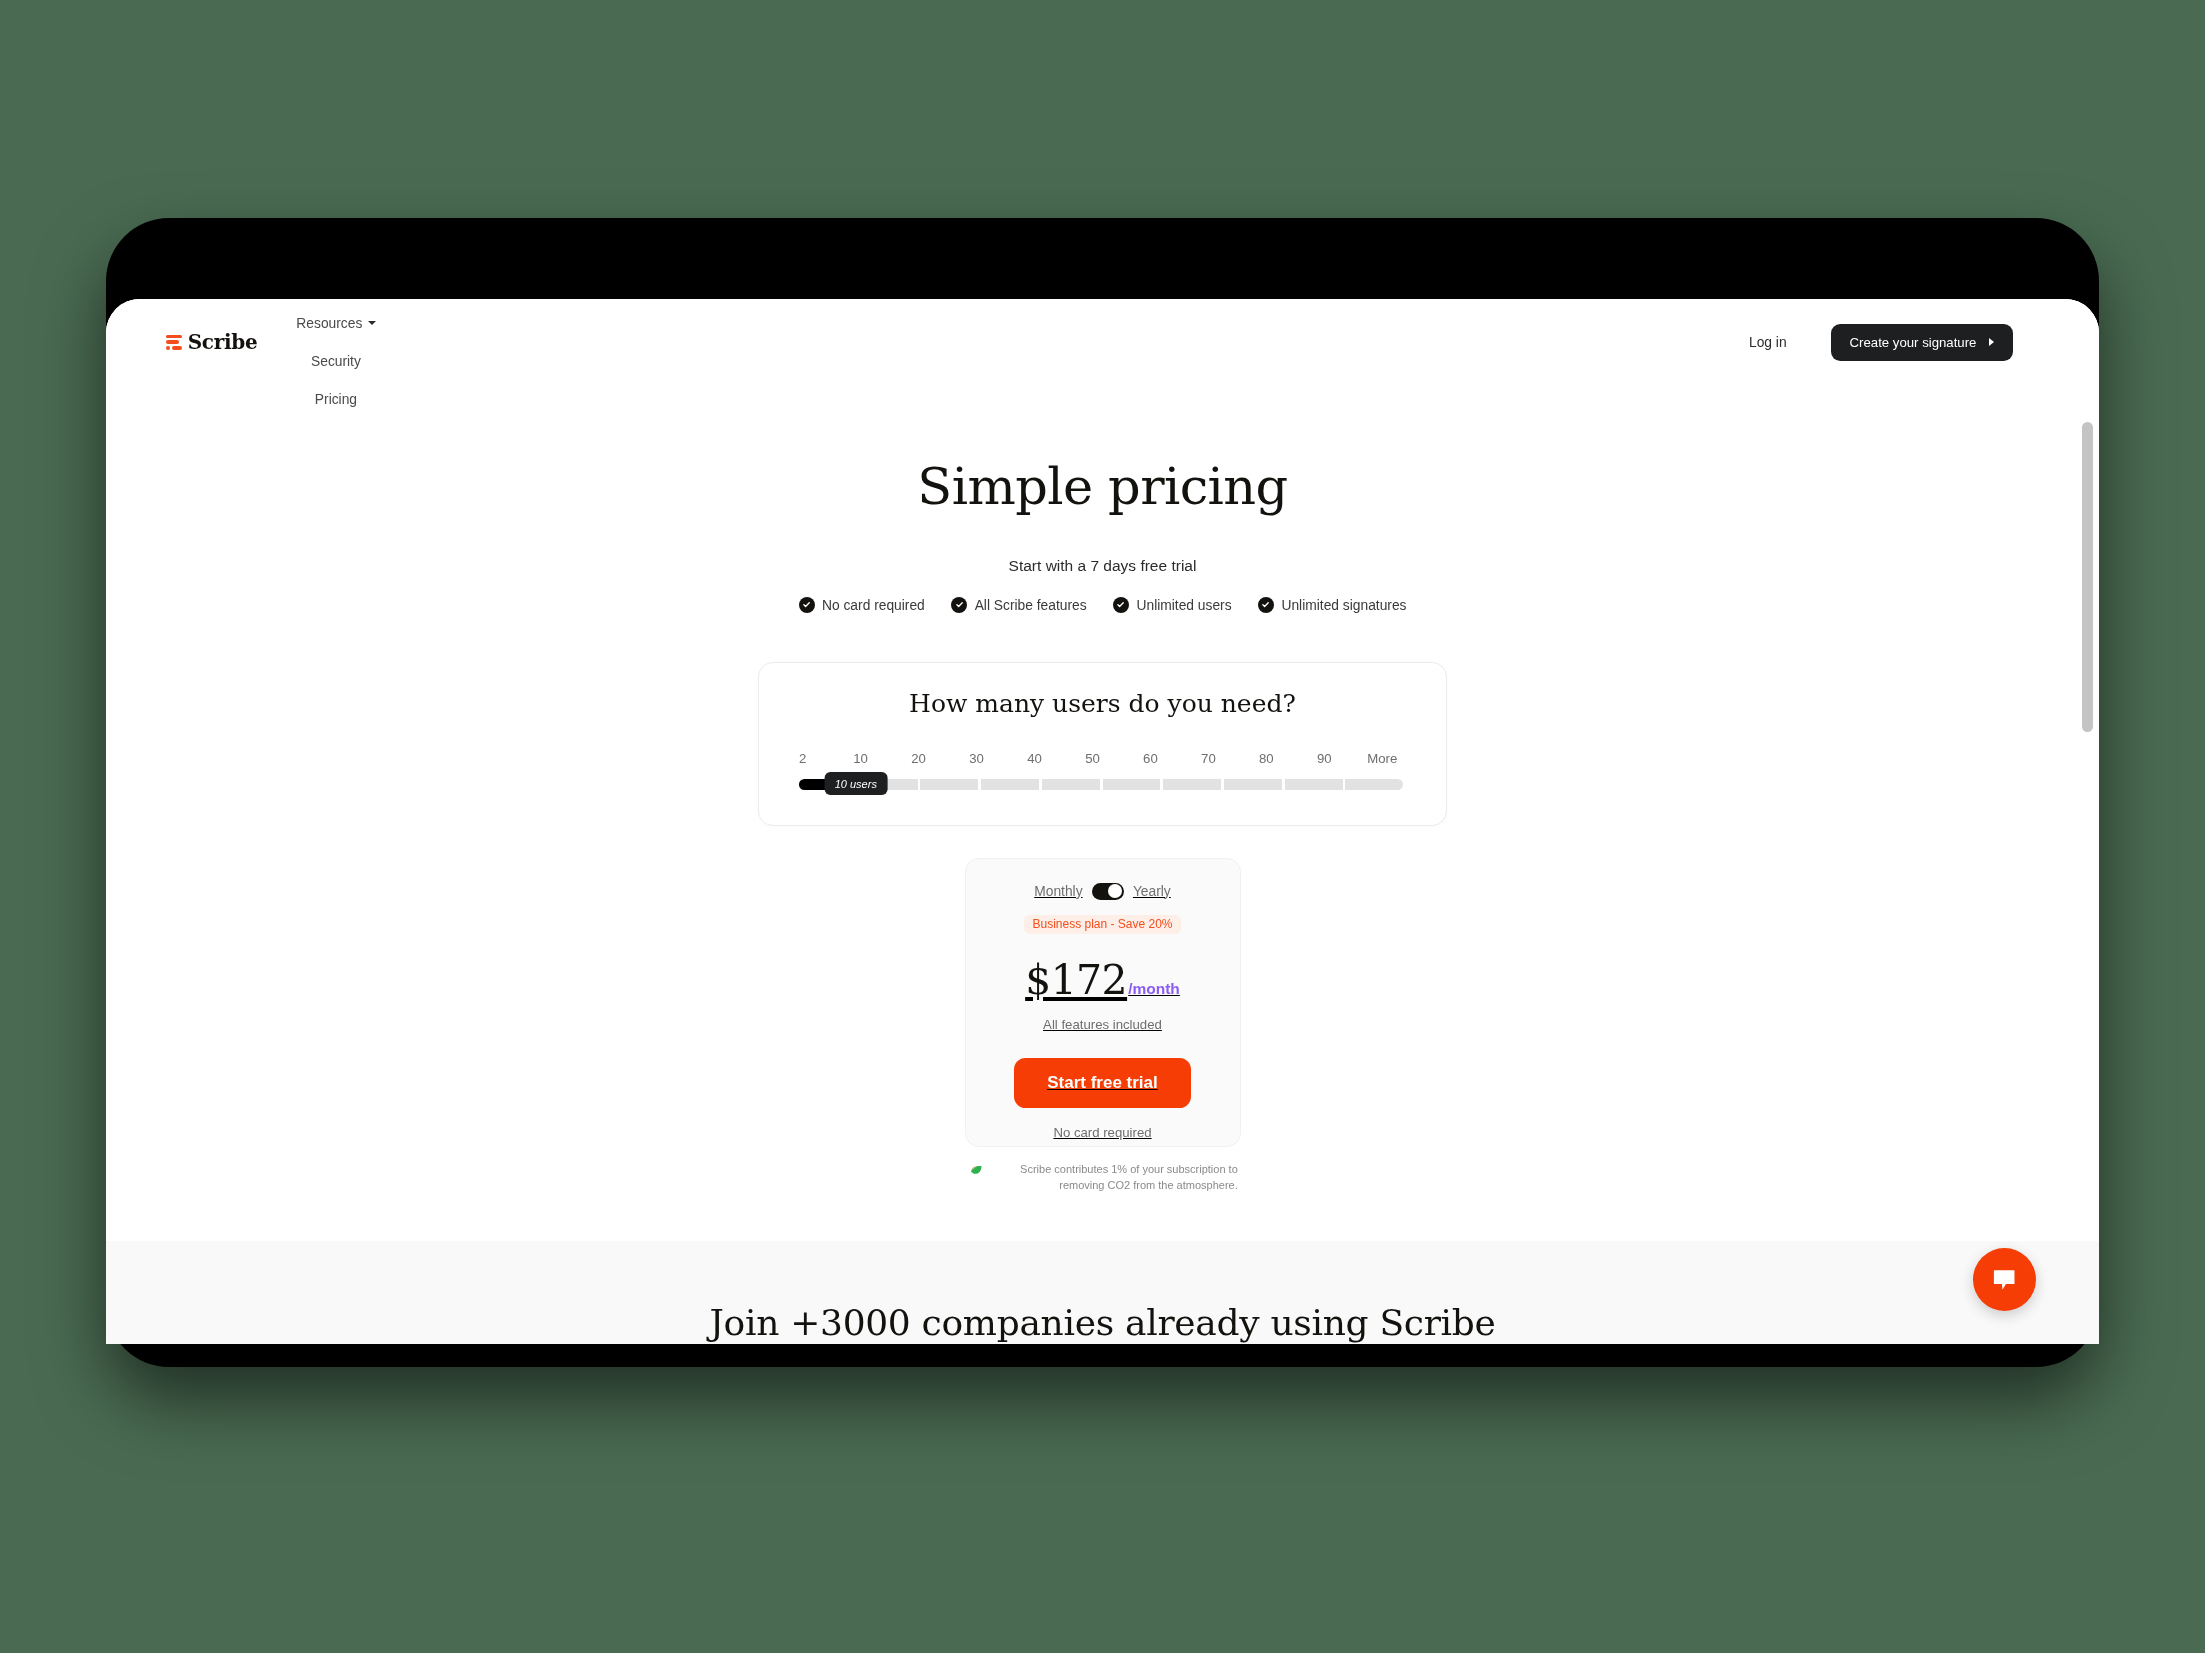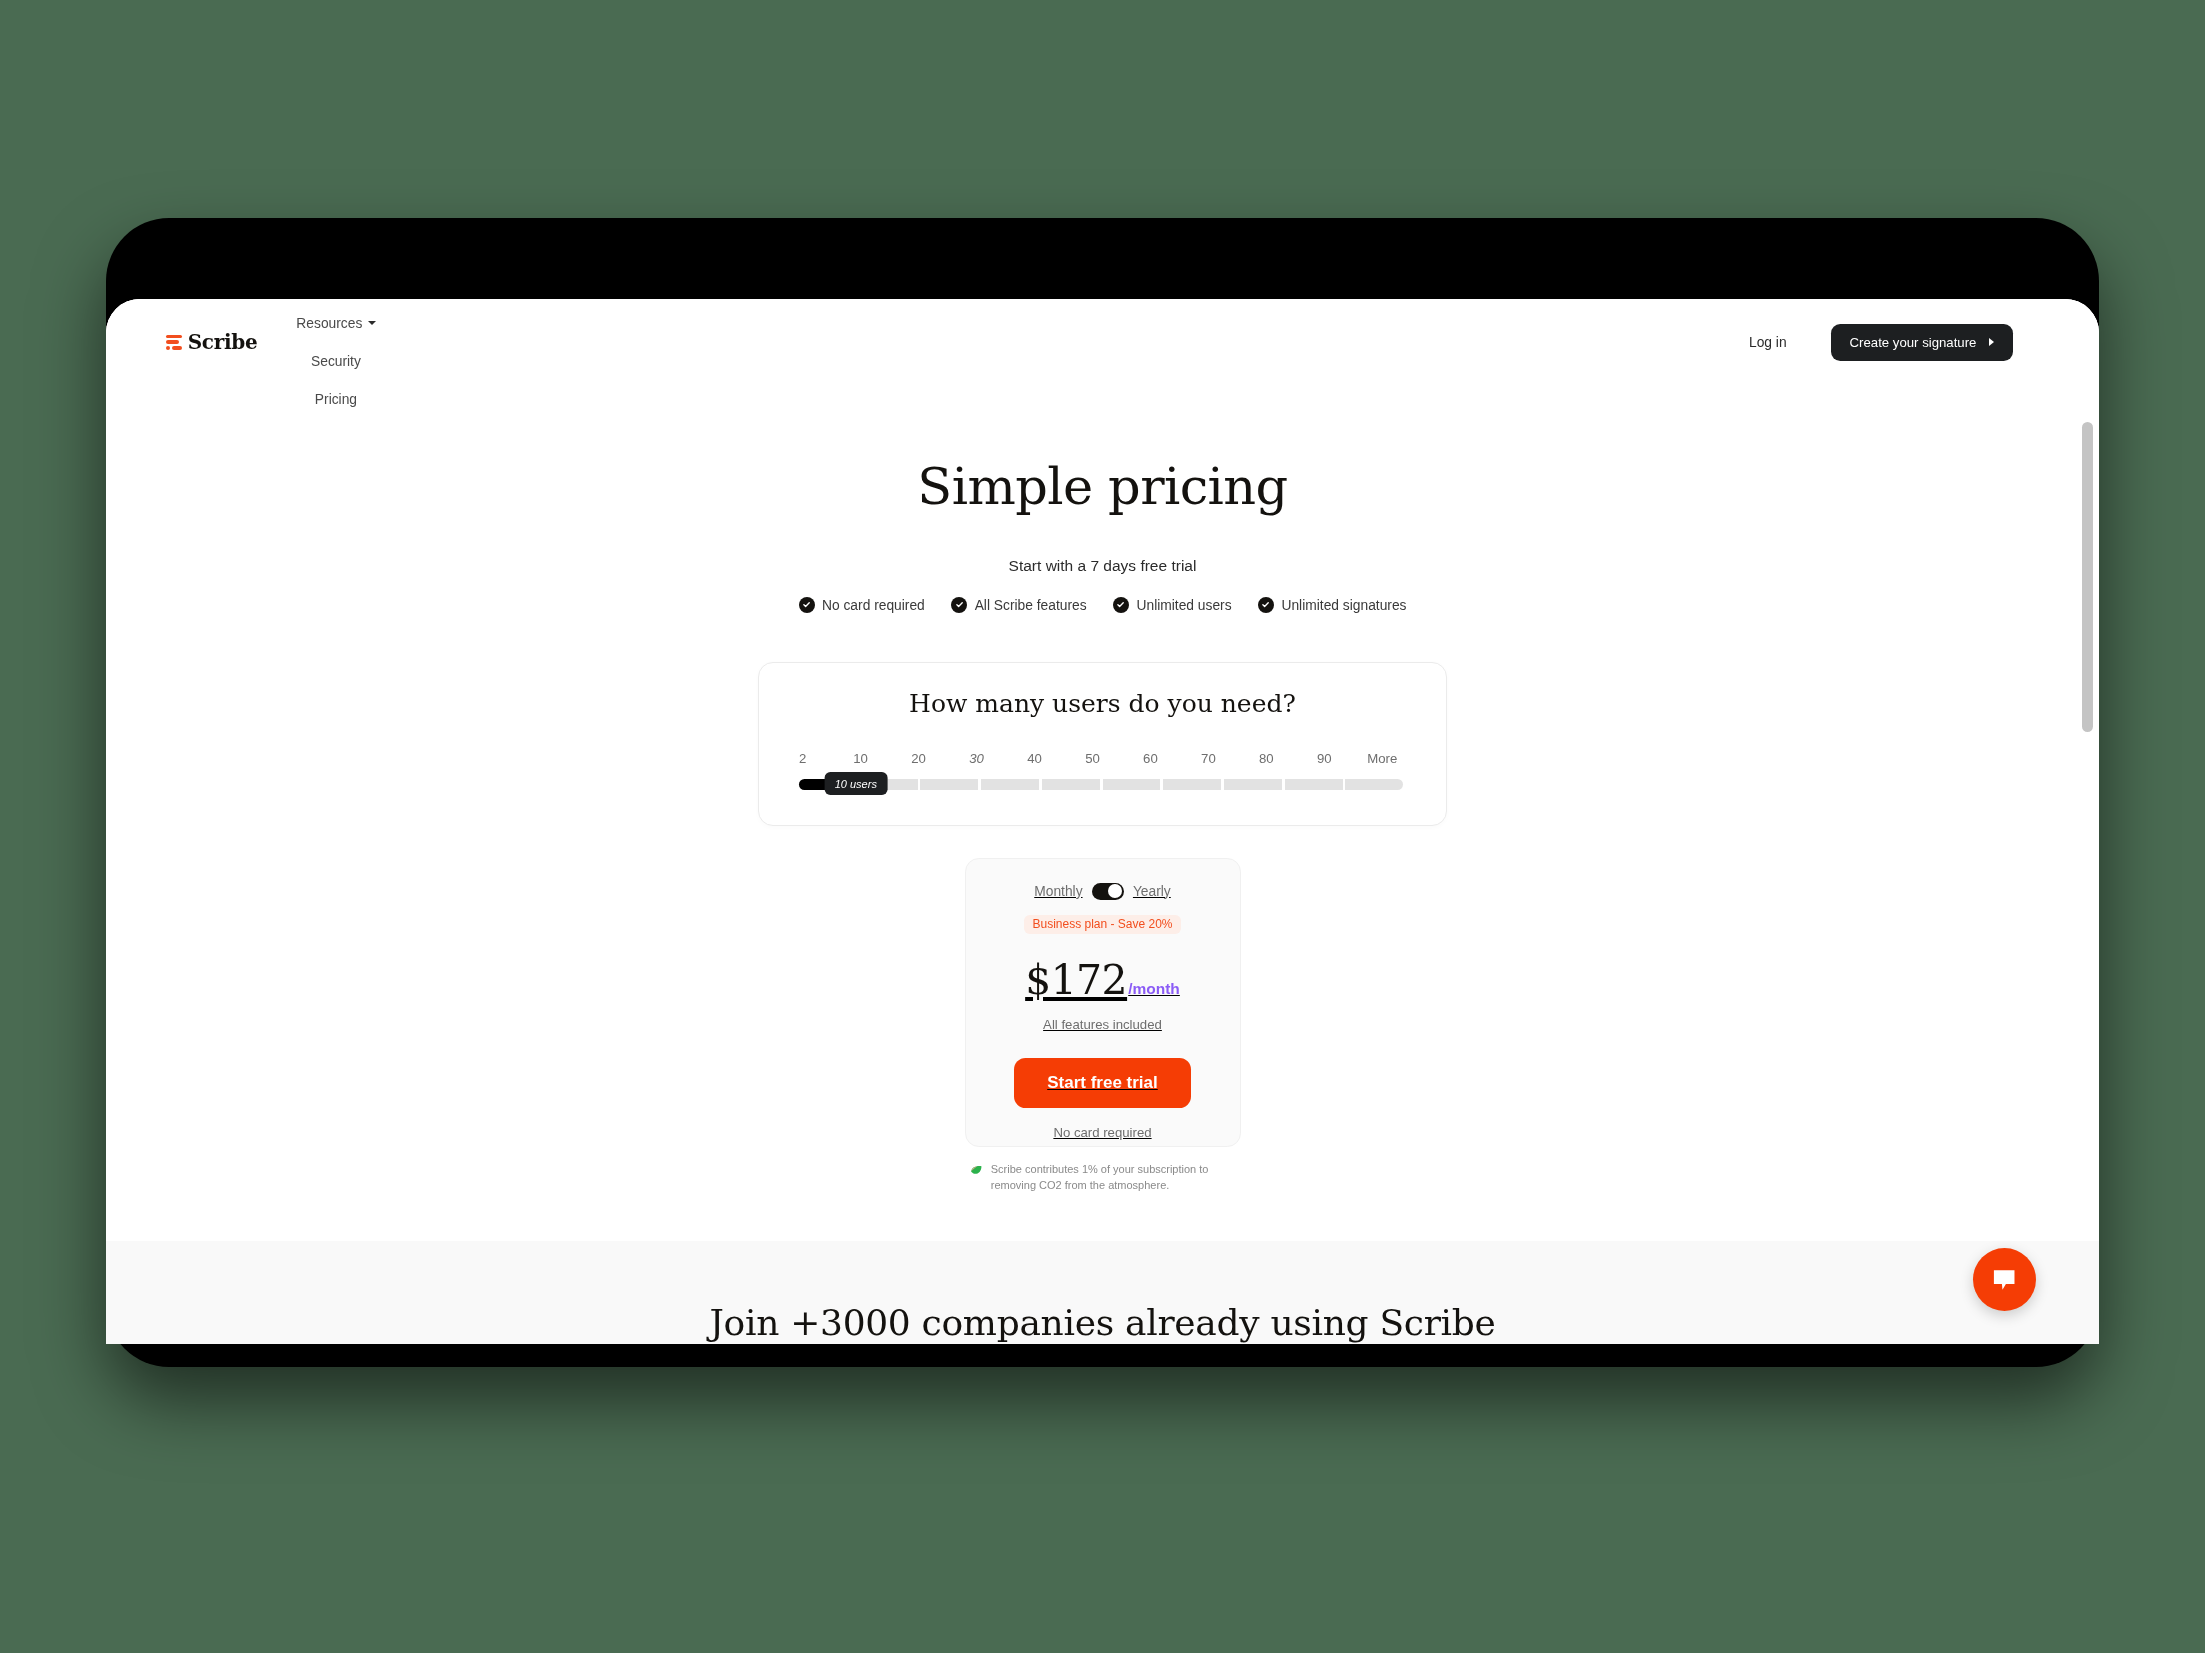--- a/index.html
+++ b/index.html
@@ -378,21 +378,21 @@
     padding-left: 5.7px;
   }
   #leaf-icon {
     flex: none;
     margin-top: 2.3px;
   }
   #co2-text {
     font-size: 11px;
     color: #8a8a8a;
     line-height: 1.45;
-    text-align: left;
+    text-align: right;
     max-width: 247px;
   }
 
   
   #logos-section {
     margin-top: 47px;
     background: #f9f9f9;
     padding-top: 61px;
     min-height: 253px;
   }
@@ -511,21 +511,21 @@
     </div>
 
     <div id="slider-card">
       <div id="slider-question">How many users do you need?</div>
 
       <div id="slider-area">
         <div id="slider-ticks">
             <span class="tick-label" style="left: 0.6%;">2</span>
             <span class="tick-label" style="left: 10.15%;">10</span>
             <span class="tick-label" style="left: 19.7%;">20</span>
-            <span class="tick-label" style="left: 29.25%; font-style: italic;">30</span>
+            <span class="tick-label" style="left: 29.25%;">30</span>
             <span class="tick-label" style="left: 38.8%;">40</span>
             <span class="tick-label" style="left: 48.35%;">50</span>
             <span class="tick-label" style="left: 57.9%;">60</span>
             <span class="tick-label" style="left: 67.45%;">70</span>
             <span class="tick-label" style="left: 77%;">80</span>
             <span class="tick-label" style="left: 86.55%;">90</span>
             <span class="tick-label" style="left: 96.1%;">More</span>
           </div>
         <div id="slider-track">
           <div class="track-seg first" style="left: 0%; width: 9.55%;"></div>

